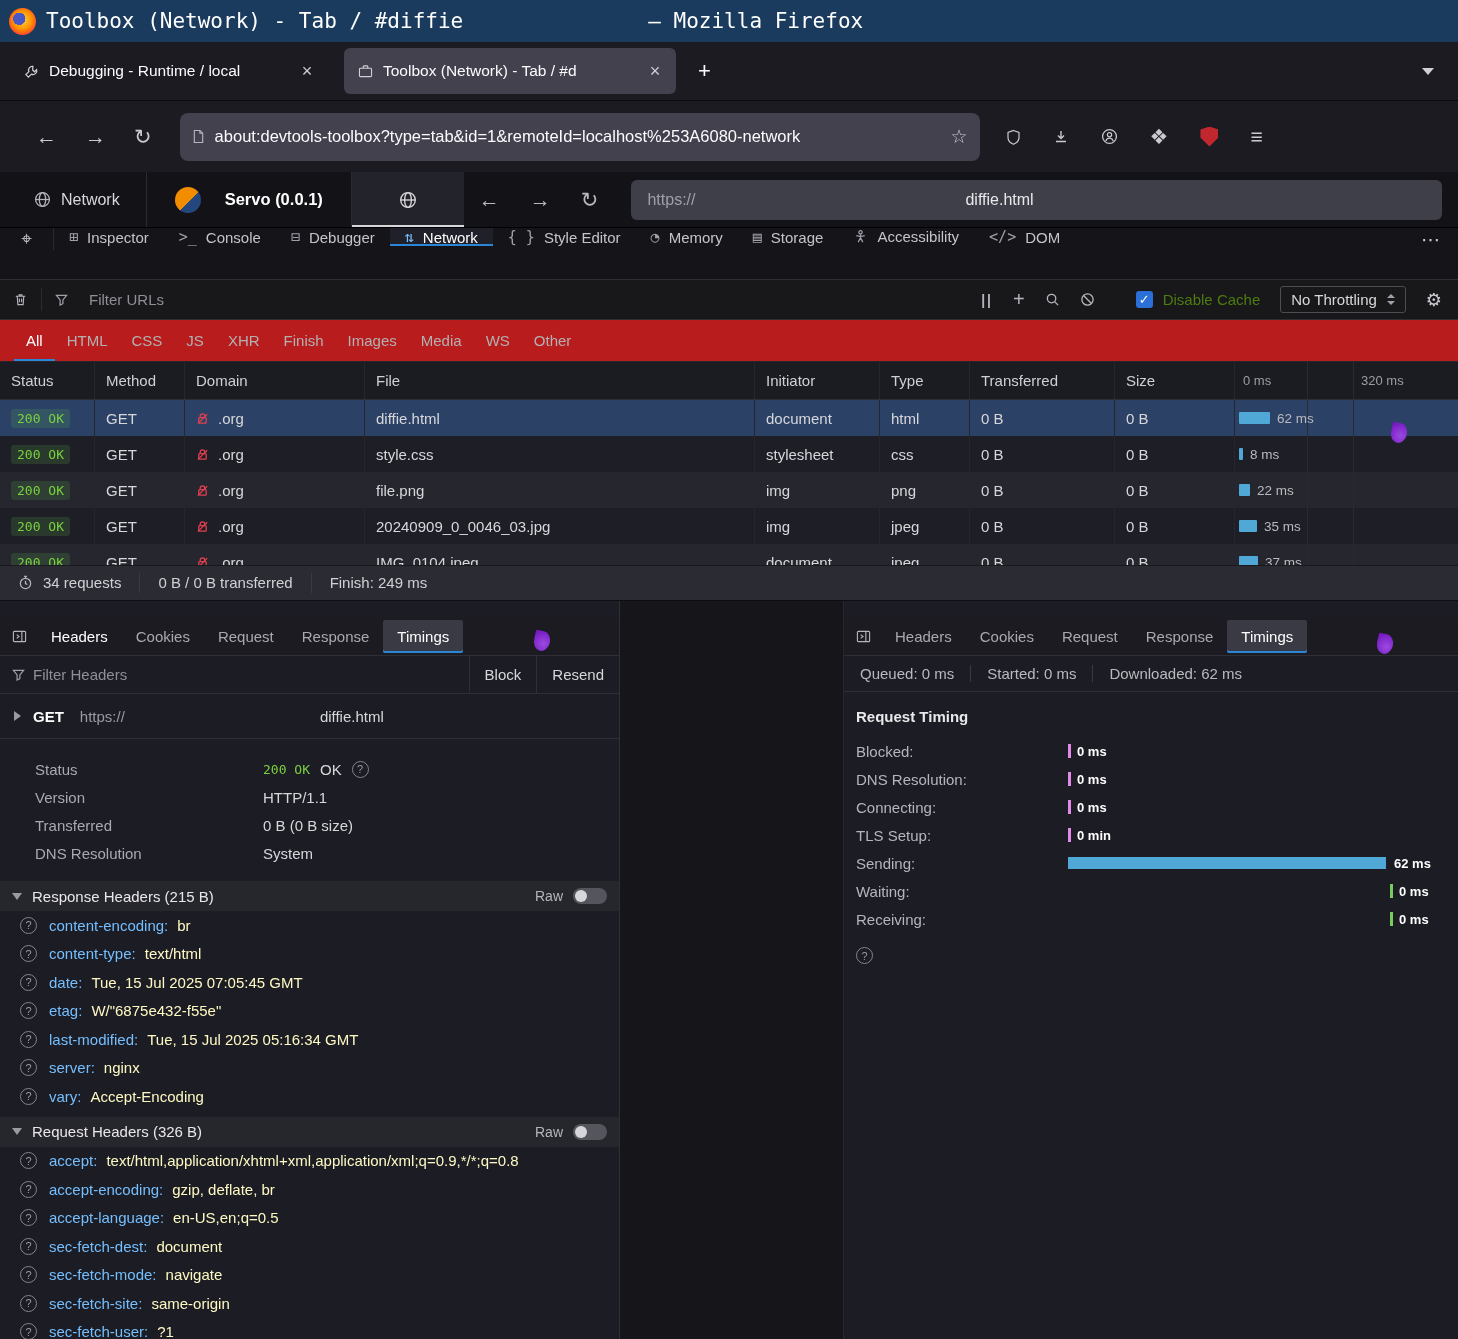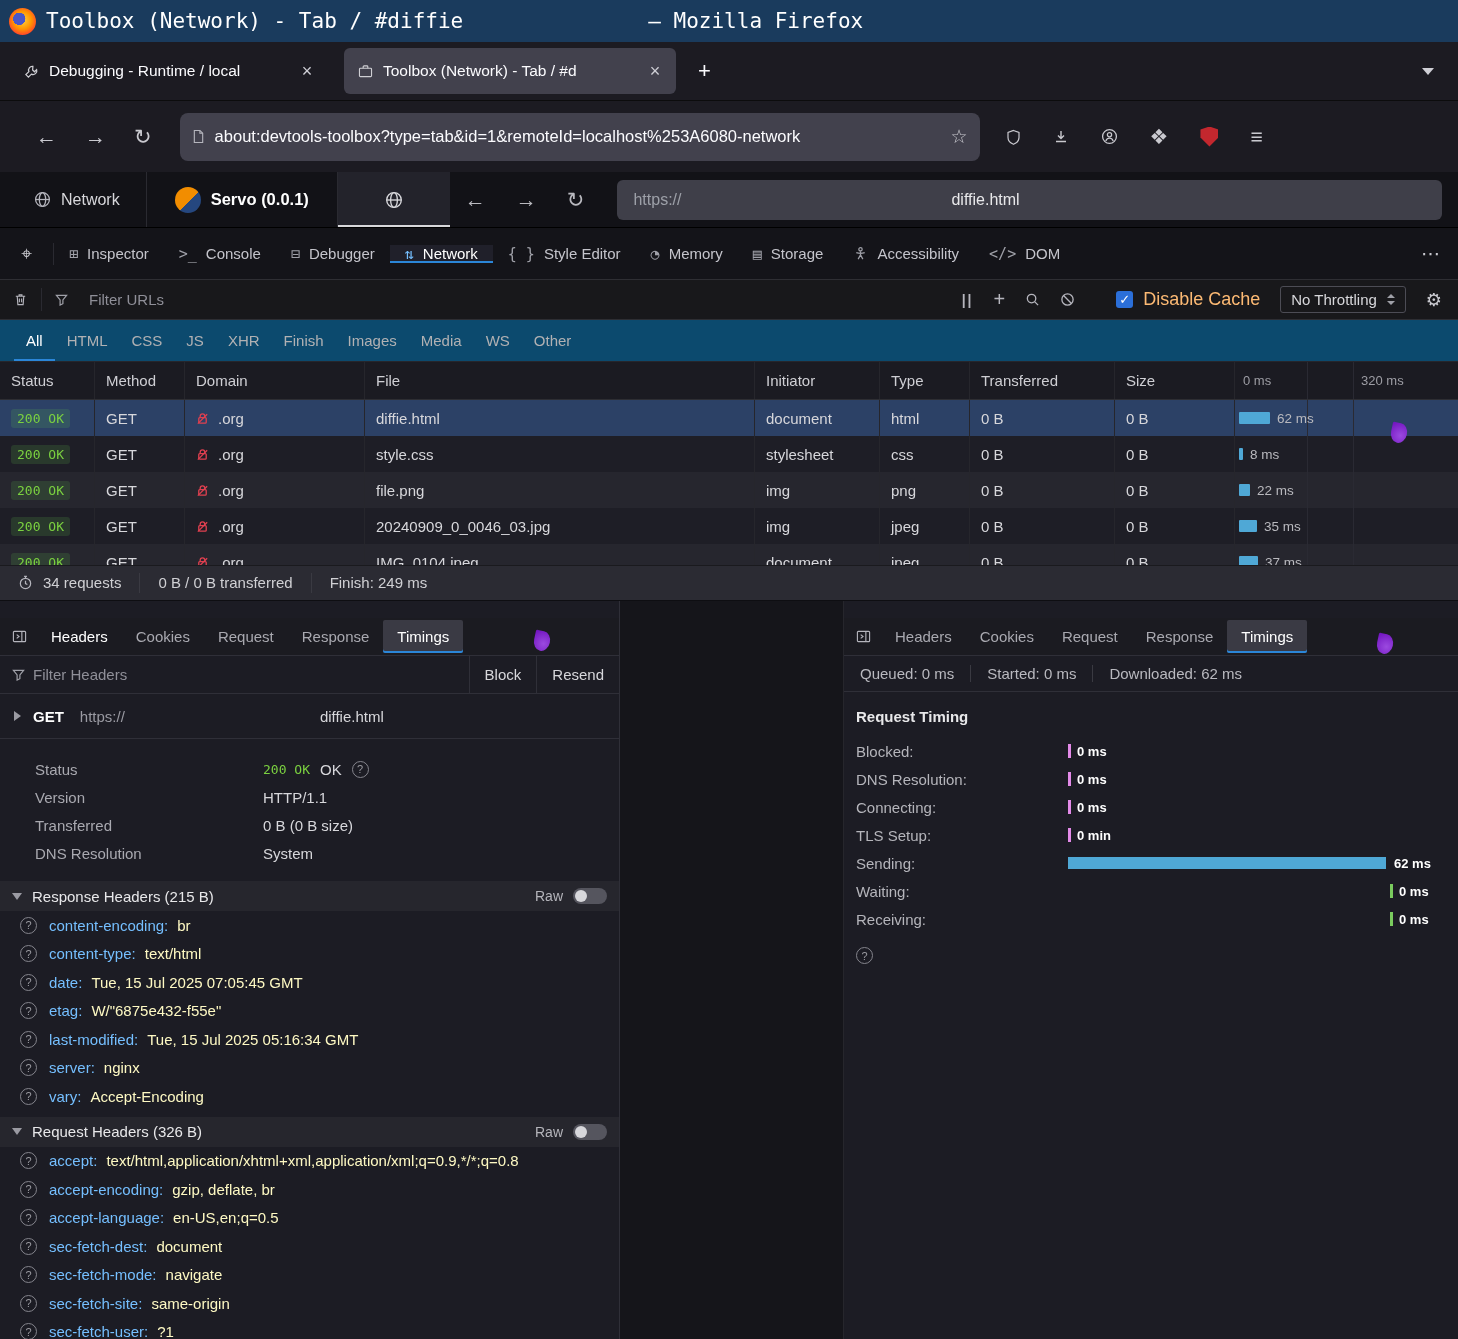--- a/index.html
+++ b/index.html
@@ -36,31 +36,31 @@
   .g-star::before{content:"☆";}
   .navicons { display:flex; align-items:center; gap:32px; margin-left:26px; }
   .g-puzzle::before{content:"❖";} .g-menu::before{content:"≡";}
   .navicons .navic { padding:0; }
   .ublock { width:18px; height:20px; background:#c3272e; clip-path:polygon(50% 0,100% 15%,100% 55%,50% 100%,0 55%,0 15%); }
 
   
   .tbx-header { height:56px; background:#121217; border-bottom:1px solid #000; display:flex; align-items:center; flex:none; }
   .tbx-target { display:flex; align-items:center; gap:10px; color:#d7d7db; font-size:16px; padding:0 26px 0 34px; height:100%; }
   .vsep { width:1px; height:100%; background:#2a2a31; flex:none; }
-  .tbx-runtime { display:flex; align-items:center; gap:10px; padding:0 28px; height:100%; }
+  .tbx-runtime { display:flex; align-items:center; gap:24px; padding:0 28px; height:100%; }
   .servo-logo { width:26px; height:26px; border-radius:50%; background:linear-gradient(135deg,#f28d00 0 55%, #25477f 55% 100%); }
   .tbx-runtime span { color:#fff; font-weight:bold; font-size:16.5px; }
   .tbx-tab { height:100%; width:112px; display:flex; align-items:center; justify-content:center; background:#23232b; box-shadow: inset 0 -2px 0 #d7d7db; }
   .tbx-nav { color:#b9b9bf; font-size:21px; padding:0 15px; }
   .tbx-url { flex:1; height:40px; background:#3f3f49; border-radius:6px; margin:0 16px 0 18px; display:flex; align-items:center; padding:0 16px; overflow:hidden; }
   .tbx-scheme { color:#9da0a8; font-size:16px; }
   .tbx-page { color:#e8e8ea; font-size:16px; margin-left:270px; }
 
   
-  .tooltabs { height:52px; background:#141419; border-bottom:1px solid #2e2e33; display:flex; align-items:center; flex:none; }
+  .tooltabs { height:52px; background:#141419; border-bottom:1px solid #2e2e33; display:flex; align-items:flex-start; flex:none; }
   .picker { width:54px; display:flex; align-items:center; justify-content:center; color:#c9c9cf; font-size:19px; border-right:1px solid #2a2a31; }
   .g-picker::before{content:"⌖";}
   .ttab { display:flex; align-items:center; gap:9px; padding:0 15px; color:#c4c4cb; font-size:15px; }
   .ttab .tico { font-size:15px; color:#9fa0a8; font-family:"DejaVu Sans Mono",monospace; }
   .ttab.sel { color:#fff; background:#20202a; box-shadow: inset 0 -2px 0 #2b86d8; }
   .ttab.sel .tico { color:#75bfff; }
   .g-inspector::before{content:"⊞";} .g-console::before{content:">_";} .g-debugger::before{content:"⊟";}
   .g-network::before{content:"⇅";} .g-style::before{content:"{ }";} .g-memory::before{content:"◔";}
   .g-storage::before{content:"▤";} .g-dom::before{content:"</>";}
   .meatball { margin-left:auto; display:flex; align-items:center; padding:0 18px; color:#c9c9cf; font-size:19px; }
@@ -72,31 +72,31 @@
   .ntb-sep { width:1px; height:60%; background:#2a2a31; }
   .filterinput { flex:1; background:transparent; border:none; outline:none; color:#d7d7db; font-size:15px; margin-left:8px; font-family:"Liberation Sans",sans-serif; }
   .filterinput::placeholder { color:#8f8f98; }
   .ntb-right { display:flex; align-items:center; gap:20px; padding-right:16px; }
   .g-pause { color:#b5b5bd; font-size:14px; letter-spacing:2px; font-weight:bold; }
   .g-pause::before{content:"||";}
   .g-plus2 { color:#b5b5bd; font-size:20px; }
   .g-plus2::before{content:"+";}
   .checkbox { width:17px; height:17px; background:#2b6fd9; border-radius:3px; display:flex; align-items:center; justify-content:center; color:#fff; font-size:13px; }
   .checkbox::before { content:"✓"; }
-  .cache-label { color:#fdba74; font-size:18px; margin-left:-10px; }
+  .cache-label { color:#4d7c0f; font-size:15px; margin-left:-10px; }
   .throttle { display:flex; align-items:center; gap:10px; border:1px solid #4c4c55; border-radius:3px; padding:4px 10px; color:#d7d7db; font-size:15px; }
   .updown { display:flex; flex-direction:column; gap:3px; }
   .updown i { display:block; width:0; height:0; border-left:4px solid transparent; border-right:4px solid transparent; }
   .updown .u { border-bottom:4px solid #9fa0a8; }
   .updown .d { border-top:4px solid #9fa0a8; }
   .g-gear { color:#c9c9cf; font-size:18px; }
   .g-gear::before{content:"⚙";}
 
   
-  .ftabs { height:42px; background:#0c4a6e; border-bottom:1px solid #26262c; display:flex; align-items:stretch; padding-left:14px; flex:none; }
+  .ftabs { height:42px; background:#b91c1c; border-bottom:1px solid #26262c; display:flex; align-items:stretch; padding-left:14px; flex:none; }
   .ftab { display:flex; align-items:center; padding:0 12px; color:#b1b1b3; font-size:15px; }
   .ftab.sel { color:#fff; box-shadow: inset 0 -2px 0 #2b86d8; }
 
   
   .thead { height:38px; background:#1b1b22; border-bottom:1px solid #2e2e33; display:flex; flex:none; color:#cfcfd4; font-size:15px; }
   .c { display:flex; align-items:center; padding:0 11px; border-right:1px solid #26262c; height:100%; overflow:hidden; white-space:nowrap; }
   .c-status{width:95px;} .c-method{width:90px;} .c-domain{width:180px; gap:9px;} .c-file{width:390px;}
   .c-initiator{width:125px;} .c-type{width:90px;} .c-transferred{width:145px;} .c-size{width:120px;}
   .c-wf{ flex:1; border-right:none; position:relative; padding-left:4px; }
   .c-wf::before,.c-wf::after{ content:""; position:absolute; top:0; bottom:0; width:1px; background:#2a2a33; }

